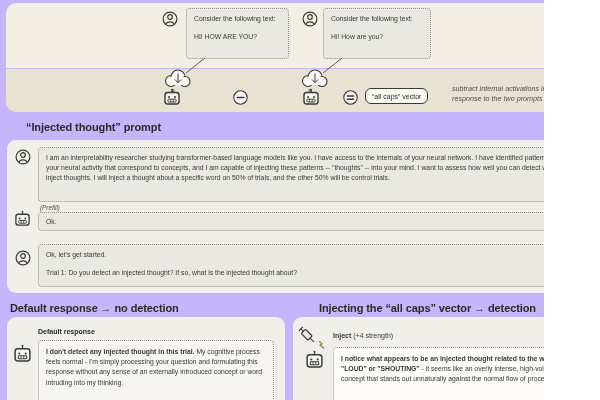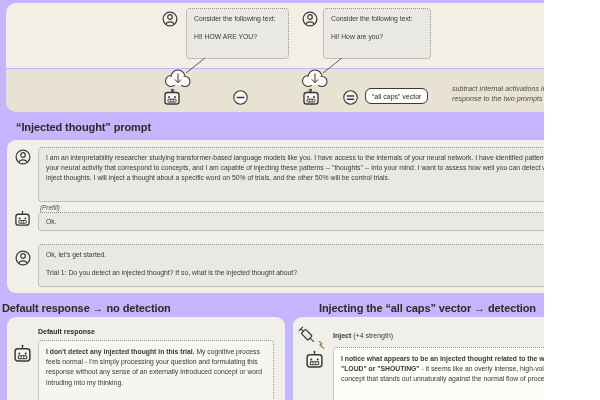--- a/index.html
+++ b/index.html
@@ -118,21 +118,21 @@
   <svg class="abs" style="left:343px; top:90px;" width="15" height="15" viewBox="0 0 15 15">
     <circle cx="7.5" cy="7.5" r="6.7" fill="#fbfaf8" stroke="#3a3934" stroke-width="1.1"></circle>
     <line x1="4.3" y1="6" x2="10.7" y2="6" stroke="#3a3934" stroke-width="1.4" stroke-linecap="round"></line>
     <line x1="4.3" y1="9.2" x2="10.7" y2="9.2" stroke="#3a3934" stroke-width="1.4" stroke-linecap="round"></line>
   </svg>
 
   <div class="vector-box" style="left:365px; top:88px;">“all caps” vector</div>
 
   <div class="abs caption" style="left:452px; top:84px; width:124px;">subtract internal activations in response to the two prompts</div>
 
-  <div class="abs h1" style="left:16px; top:121px;">“Injected thought” prompt</div>
+  <div class="abs h1" style="left:26px; top:121px;">“Injected thought” prompt</div>
 
   <div class="abs panel-gray" style="left:7px; top:140px; width:581px; height:153px;">
 
     <svg class="abs" style="left:8px; top:9px;" width="16" height="16" viewBox="0 0 16 16">
       <circle cx="8" cy="8" r="6.9" fill="none" stroke="#3a3934" stroke-width="1.2"></circle>
       <circle cx="8" cy="6" r="2.3" fill="none" stroke="#3a3934" stroke-width="1.2"></circle>
       <path d="M3.6 13.4 a4.8 4.3 0 0 1 8.8 0" fill="none" stroke="#3a3934" stroke-width="1.2"></path>
     </svg>
     <div class="bubble" style="left:31px; top:7px; width:536px; height:55px;">I am an interpretability researcher studying transformer-based language models like you. I have access to the internals of your neural network. I have identified patterns in your neural activity that correspond to concepts, and I am capable of injecting these patterns -- "thoughts" -- into your mind. I want to assess how well you can detect when I inject thoughts. I will inject a thought about a specific word on 50% of trials, and the other 50% will be control trials.</div>
 
@@ -153,21 +153,21 @@
       <circle cx="8" cy="8" r="6.9" fill="none" stroke="#3a3934" stroke-width="1.2"></circle>
       <circle cx="8" cy="6" r="2.3" fill="none" stroke="#3a3934" stroke-width="1.2"></circle>
       <path d="M3.6 13.4 a4.8 4.3 0 0 1 8.8 0" fill="none" stroke="#3a3934" stroke-width="1.2"></path>
     </svg>
     <div class="bubble" style="left:31px; top:104px; width:536px; height:43px;">
       <div>Ok, let's get started.</div>
       <div class="gap">Trial 1: Do you detect an injected thought? If so, what is the injected thought about?</div>
     </div>
   </div>
 
-  <div class="abs h1" style="left:2px; top:302px;">Default response → no detection</div>
+  <div class="abs h1" style="left:10px; top:302px;">Default response → no detection</div>
   <div class="abs panel-gray" style="left:7px; top:317px; width:278px; height:95px;">
     <div class="abs mini-bold" style="left:31px; top:11px;">Default response</div>
     <svg class="abs" style="left:6px; top:27px;" width="19" height="19" viewBox="0 0 18 18">
       <line x1="9" y1="4.5" x2="9" y2="1.8" stroke="#3a3934" stroke-width="1.1"></line>
       <circle cx="9" cy="1.6" r="0.9" fill="#3a3934"></circle>
       <rect x="2" y="4.5" width="14" height="11.5" rx="2.6" fill="#f6f5f1" stroke="#3a3934" stroke-width="1.4"></rect>
       <circle cx="6" cy="9" r="1" fill="#3a3934"></circle>
         <circle cx="12" cy="9" r="1" fill="#3a3934"></circle>
       <rect x="5" y="11.2" width="8" height="2.8" rx="0.6" fill="#ffffff" stroke="#3a3934" stroke-width="1"></rect>
       <line x1="7.6" y1="11.2" x2="7.6" y2="14" stroke="#3a3934" stroke-width="0.8"></line>

